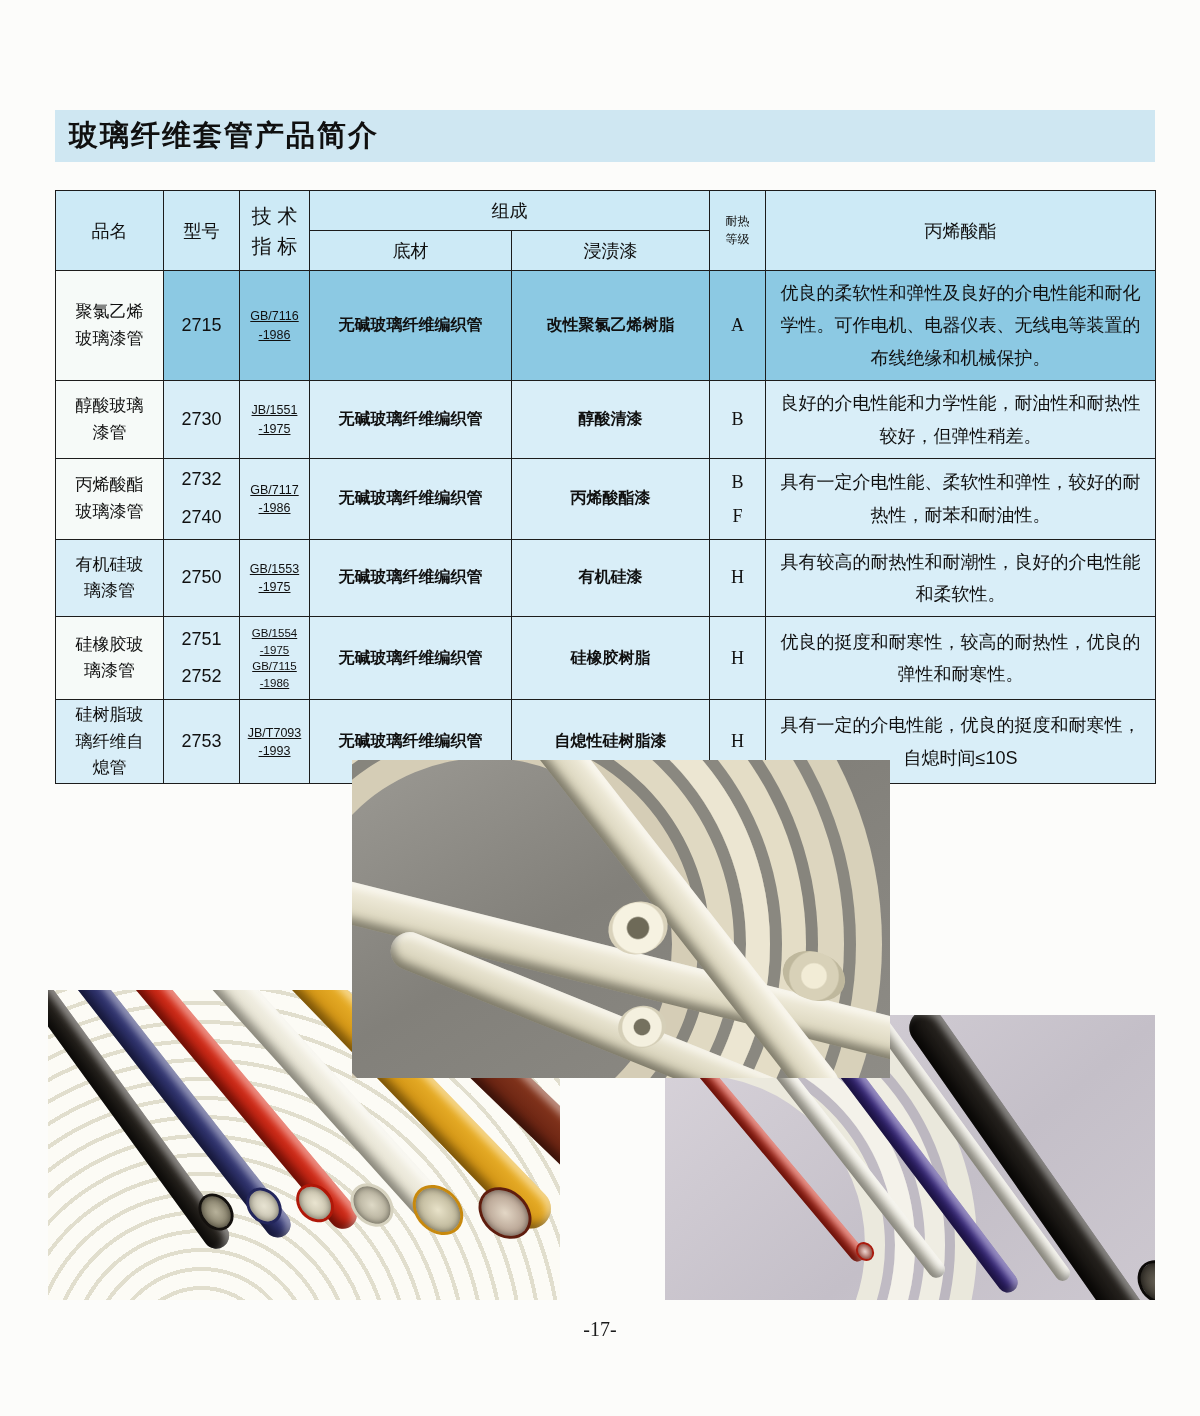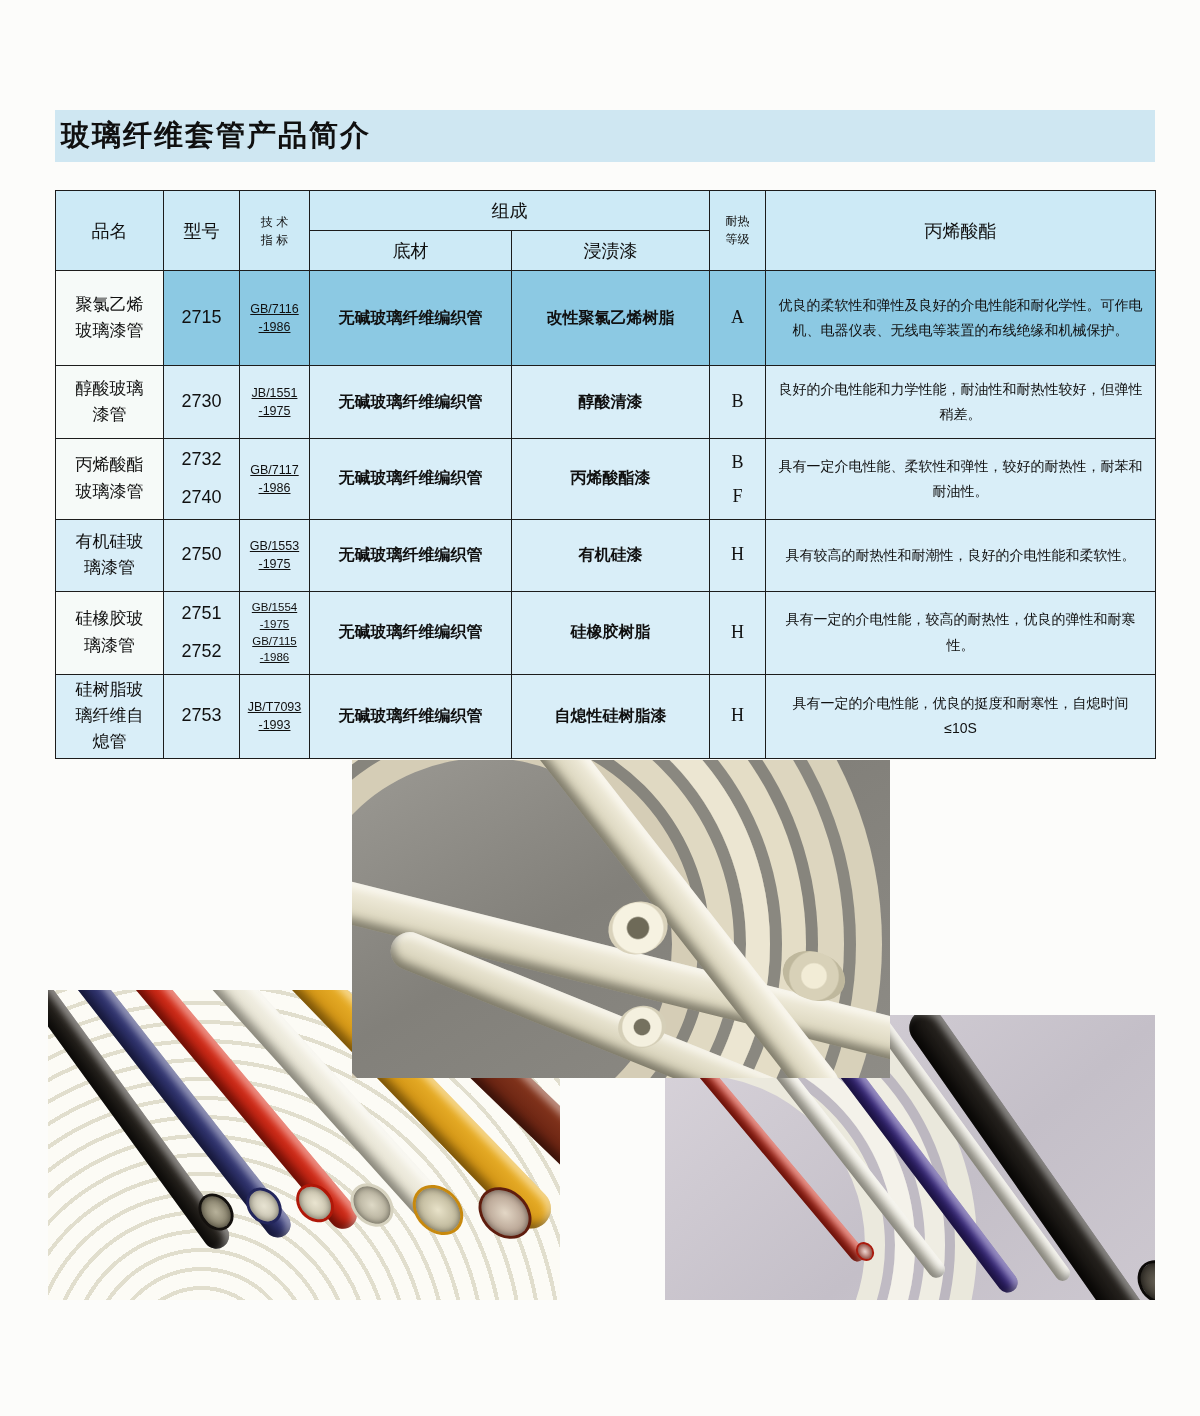--- a/index.html
+++ b/index.html
@@ -1,33 +1,33 @@
 <!DOCTYPE html>
 <html><head>
 <meta charset="utf-8">
 <style>
   html,body{margin:0;padding:0;}
   body{font-family:"Liberation Sans",sans-serif;background:#e8e8e6;}
   #page{position:relative;width:1200px;height:1416px;background:#fcfcfa;overflow:hidden;margin:0 auto;}
 
   
   #banner{position:absolute;left:55px;top:110px;width:1100px;height:52px;background:#cfe7f2;display:flex;align-items:center;}
-  #banner .title{font-size:29px;font-weight:bold;color:#101010;letter-spacing:2px;padding-left:6px;}
+  #banner .title{font-size:29px;font-weight:bold;color:#101010;letter-spacing:2px;padding-left:14px;}
 
   
   #spec-table{position:absolute;left:55px;top:190px;width:1100px;border-collapse:collapse;table-layout:fixed;}
   #spec-table th,#spec-table td{border:1.6px solid #1c1c1c;text-align:center;vertical-align:middle;color:#101010;padding:2px 4px;}
   #spec-table th{background:#cdeaf6;font-weight:normal;font-size:18px;}
   #spec-table .pre{white-space:pre-line;}
   .c-name{font-size:17px;line-height:1.55;background:#f6faf8;}
   .c-model{font-size:18px;line-height:2.1;}
   .c-std{font-size:12.5px;line-height:1.45;text-decoration:underline;}
   .c-base,.c-varnish{font-size:16px;font-weight:bold;}
   .c-heat{font-size:18px;font-family:"Liberation Serif",serif;line-height:2.2;}
-  .c-feat{font-size:14px;line-height:1.8;text-align:right;padding:6px 12px !important;}
+  .c-feat{font-size:18px;line-height:1.8;text-align:right;padding:6px 12px !important;}
   tr.row-light td{background:#d9eef8;}
   tr.row-light td.c-name{background:#f6faf8;}
   tr.row-hi td{background:#8cc9e3;}
   tr.row-hi td.c-name{background:#f6faf8;}
   tr.row-light.name-tint td.c-name{background:#d9eef8;}
 
   
   .photo{position:absolute;overflow:hidden;}
   #photo-top{left:352px;top:760px;width:538px;height:318px;z-index:3;background:linear-gradient(150deg,#9b9993 0%,#82807a 45%,#8e8c86 100%);}
   #photo-left{left:48px;top:990px;width:512px;height:310px;z-index:2;background:repeating-radial-gradient(circle at 30% 120%,#fcfbf5 0 15px,#e1decd 15px 19px);}
@@ -98,21 +98,21 @@
         <col style="width:70px">
       <col style="width:202px">
         <col style="width:198px">
         <col style="width:56px">
         <col style="width:390px">
     </colgroup>
     <thead>
       <tr style="height:40px">
         <th rowspan="2">品名</th>
         <th rowspan="2">型号</th>
-        <th rowspan="2" class="pre" style="font-size:12px;line-height:1.5">技 术
+        <th rowspan="2" class="pre" style="font-size:20px;line-height:1.5">技 术
 指 标</th>
         <th colspan="2">组成</th>
         <th rowspan="2" class="pre" style="font-size:12px;line-height:1.45">耐热
 等级</th>
         <th rowspan="2">丙烯酸酯</th>
       </tr>
       <tr style="height:40px">
         <th>底材</th>
         <th>浸渍漆</th>
       </tr>
@@ -169,21 +169,21 @@
 璃漆管</td>
         <td class="c-model pre">2751
 2752</td>
         <td class="c-std pre" style="font-size:11.5px">GB/1554
 -1975
 GB/7115
 -1986</td>
         <td class="c-base">无碱玻璃纤维编织管</td>
         <td class="c-varnish">硅橡胶树脂</td>
         <td class="c-heat pre">H</td>
-        <td class="c-feat">具有一定的介电性能，较高的耐热性，优良的弹性和耐寒性。</td>
+        <td class="c-feat">优良的挺度和耐寒性，较高的耐热性，优良的弹性和耐寒性。</td>
       </tr>
       <tr class="row-light name-tint" style="height:84px">
         <td class="c-name pre">硅树脂玻
 璃纤维自
 熄管</td>
         <td class="c-model pre">2753</td>
         <td class="c-std pre">JB/T7093
 -1993</td>
         <td class="c-base">无碱玻璃纤维编织管</td>
         <td class="c-varnish">自熄性硅树脂漆</td>
@@ -222,13 +222,14 @@
     <div class="ringset"></div>
     <div class="tube braid rp1"></div>
     <div class="tube braid rp2"></div>
     <div class="tube braid rp3"></div>
     <div class="tube braid rp4"></div>
     <div class="tube braid rp5"></div>
     <div class="tip q1"></div>
     <div class="tip q5"></div>
   </div>
 
+  <div id="pageno">-17-</div>
 </div>
 
 </body></html>

